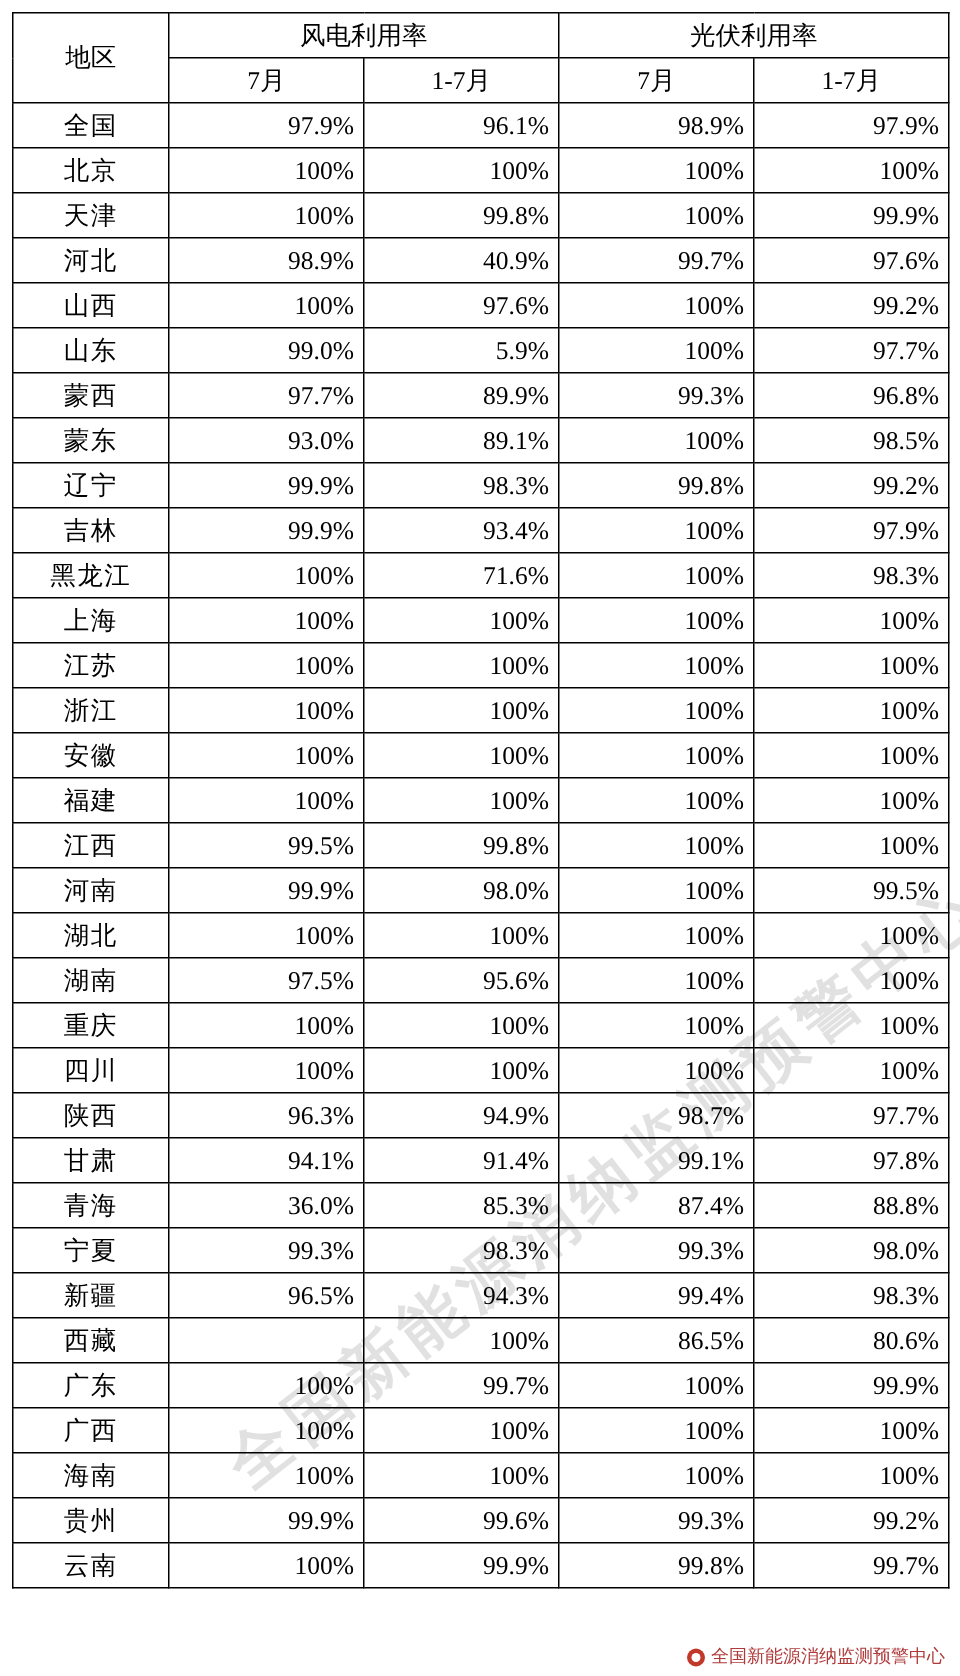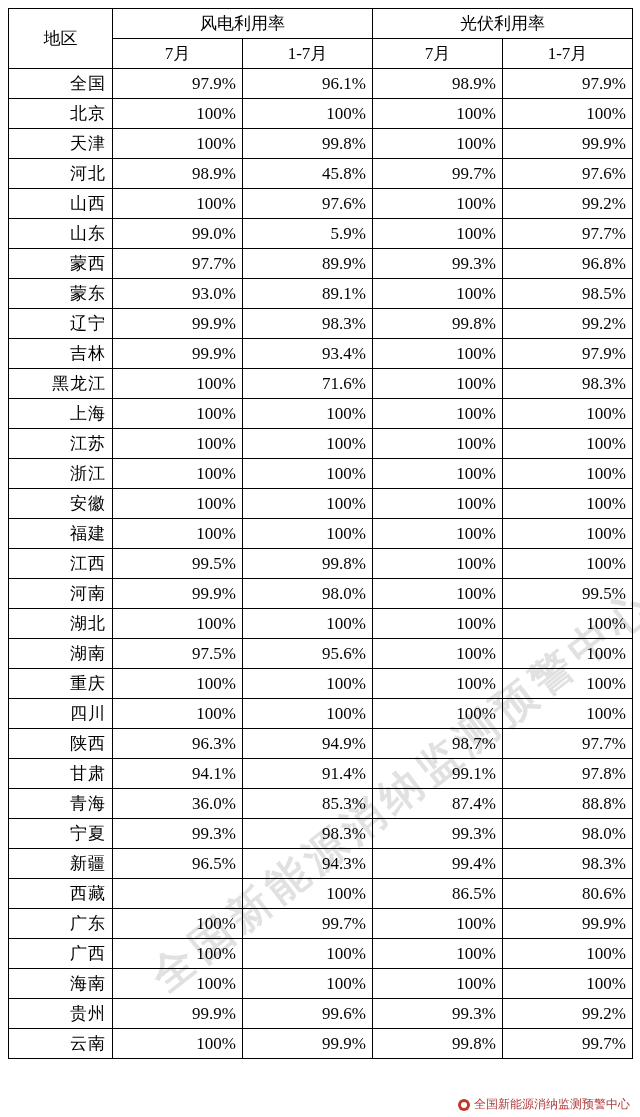--- a/index.html
+++ b/index.html
@@ -48,21 +48,21 @@
   th.group-head {
     text-align: center;
     font-weight: normal;
     font-size: 17px;
   }
   th.sub-head {
     font-weight: normal;
     font-size: 16px;
   }
   td.region {
-    text-align: right;
+    text-align: center;
     letter-spacing: 1px;
   }
   td.val {
     text-align: right;
     font-family: "Liberation Serif", "DejaVu Serif", serif;
   }
   
   .watermark {
     position: absolute;
     left: 0; top: 0;
@@ -160,21 +160,21 @@
         <tr>
           <td class="region">天津</td>
           <td class="val">100%</td>
           <td class="val">99.8%</td>
           <td class="val">100%</td>
           <td class="val">99.9%</td>
         </tr>
         <tr>
           <td class="region">河北</td>
           <td class="val">98.9%</td>
-          <td class="val">45.8%</td>
+          <td class="val">40.9%</td>
           <td class="val">99.7%</td>
           <td class="val">97.6%</td>
         </tr>
         <tr>
           <td class="region">山西</td>
           <td class="val">100%</td>
           <td class="val">97.6%</td>
           <td class="val">100%</td>
           <td class="val">99.2%</td>
         </tr>

